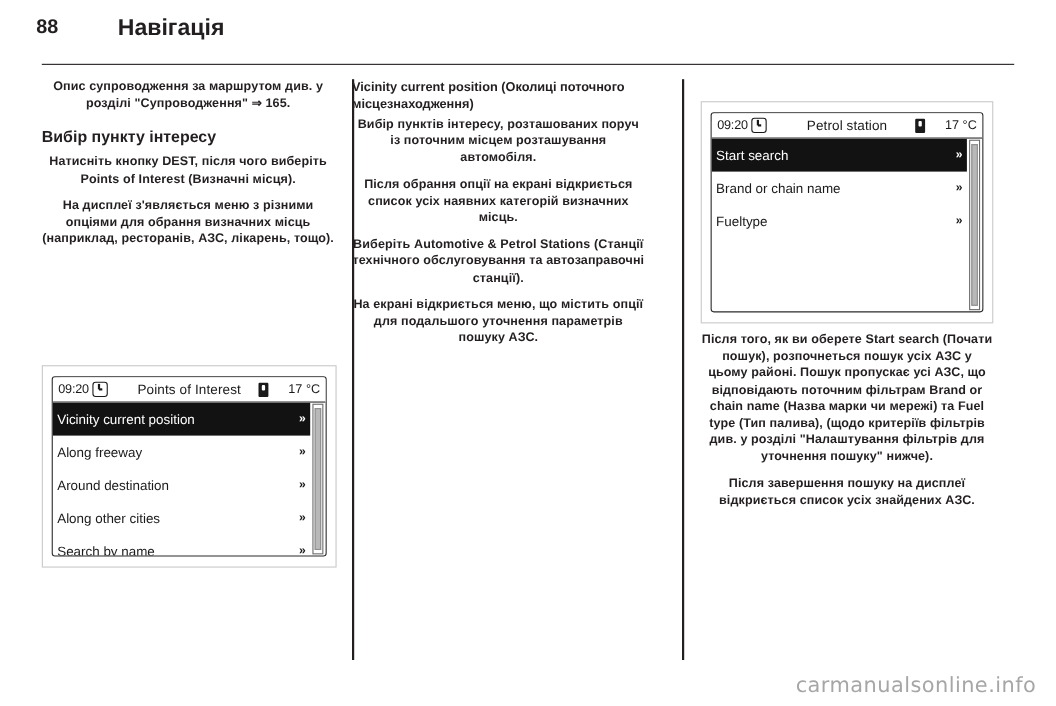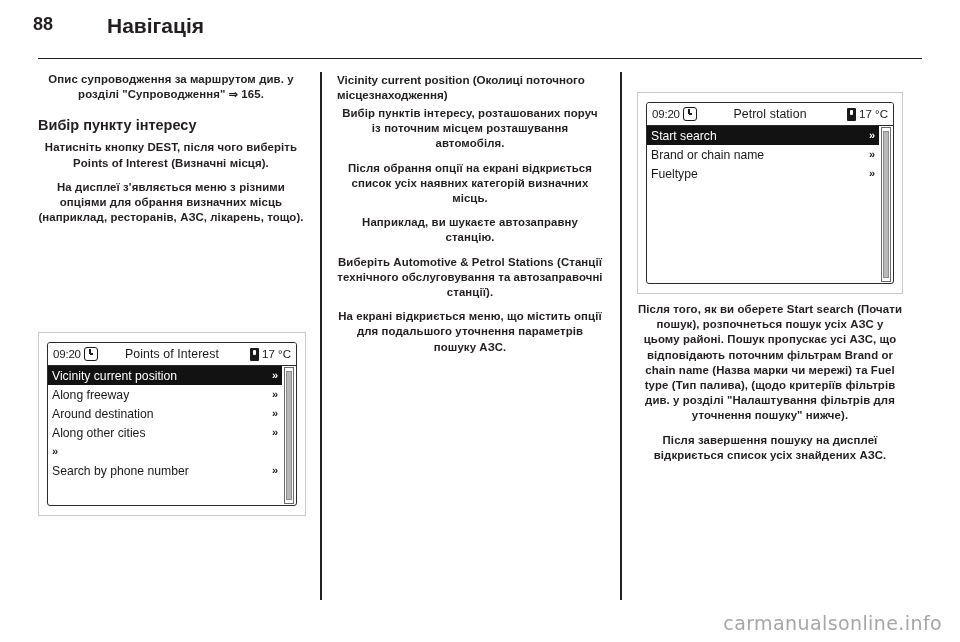--- a/index.html
+++ b/index.html
@@ -45,21 +45,21 @@
     background: #231f20;
   }
 
   
   .column {
     position: absolute;
     top: 72px;
     width: 266px;
   }
   #col-left   { left: 38px;  }
-  #col-middle { left: 337px; }
+  #col-middle { left: 320px; }
   #col-right  { left: 637px; }
 
   .col-divider {
     position: absolute;
     top: 72px;
     width: 2px;
     height: 530px;
     background: #231f20;
   }
   #divider-1 { left: 320px; }
@@ -194,21 +194,21 @@
     flex: 1;
     text-align: center;
     font-size: 12.3px;
     letter-spacing: 0.1px;
   }
   .status-right {
     display: flex;
     align-items: center;
     gap: 3px;
     min-width: 56px;
-    justify-content: flex-end;
+    justify-content: space-between;
     font-size: 11.5px;
   }
   .temp-icon {
     width: 9px; height: 13px;
     background: #1a1a1a;
     position: relative;
     display: inline-block;
     border-radius: 1px;
   }
   .temp-icon::after {
@@ -227,21 +227,21 @@
   .menu-list {
     position: absolute;
     left: 0; top: 0; right: 14px; bottom: 0;
     list-style: none;
     margin: 0;
     padding: 0;
   }
   .menu-item {
     display: flex;
     align-items: center;
-    height: 19px;
+    height: 30px;
     padding: 0 4px 0 4px;
     font-size: 12.2px;
     color: #1a1a1a;
     box-sizing: border-box;
   }
   .menu-item.selected {
     background: #121212;
     color: #ffffff;
   }
   .menu-label { flex: 1; letter-spacing: 0px; }
@@ -309,21 +309,20 @@
   <h2 class="section-head">Вибір пункту інтересу</h2>
 
   <p class="body">Натисніть кнопку DEST, після чого виберіть Points of Interest (Визначні місця).</p>
   <p class="body">На дисплеї з'являється меню з різними опціями для обрання визначних місць (наприклад, ресторанів, АЗС, лікарень, тощо).</p>
 </div>
 
 <div class="column" id="col-middle">
   <h3 class="sub-head">Vicinity current position (Околиці поточного місцезнаходження)</h3>
   <p class="body">Вибір пунктів інтересу, розташованих поруч із поточним місцем розташування автомобіля.</p>
   <p class="body">Після обрання опції на екрані відкриється список усіх наявних категорій визначних місць.</p>
-  <p class="body">Наприклад, ви шукаєте автозаправну станцію.</p>
   <p class="body">Виберіть Automotive &amp; Petrol Stations (Станції технічного обслуговування та автозаправочні станції).</p>
   <p class="body">На екрані відкриється меню, що містить опції для подальшого уточнення параметрів пошуку АЗС.</p>
 </div>
 
 <div class="column" id="col-right" style="top:302px;">
   <p class="body">Після того, як ви оберете Start search (Почати пошук), розпочнеться пошук усіх АЗС у цьому районі. Пошук пропускає усі АЗС, що відповідають поточним фільтрам Brand or chain name (Назва марки чи мережі) та Fuel type (Тип палива), (щодо критеріїв фільтрів див. у розділі "Налаштування фільтрів для уточнення пошуку" нижче).</p>
   <p class="body">Після завершення пошуку на дисплеї відкриється список усіх знайдених АЗС.</p>
 </div>
 
 <div class="figure" id="figure-poi">
@@ -353,20 +352,21 @@
           </li>
           <li class="menu-item">
             <span class="menu-label">Around destination</span>
             <span class="menu-chevron">»</span>
           </li>
           <li class="menu-item">
             <span class="menu-label">Along other cities</span>
             <span class="menu-chevron">»</span>
           </li>
           <li class="menu-item">
+            <span class="menu-label">Search by name</span>
             <span class="menu-chevron">»</span>
           </li>
           <li class="menu-item">
             <span class="menu-label">Search by phone number</span>
             <span class="menu-chevron">»</span>
           </li>
         </ul>
       <div class="scroll-track">
         <div class="scroll-thumb" id="poi-thumb" style="top: 2%; height: 96%;"></div>
       </div>

